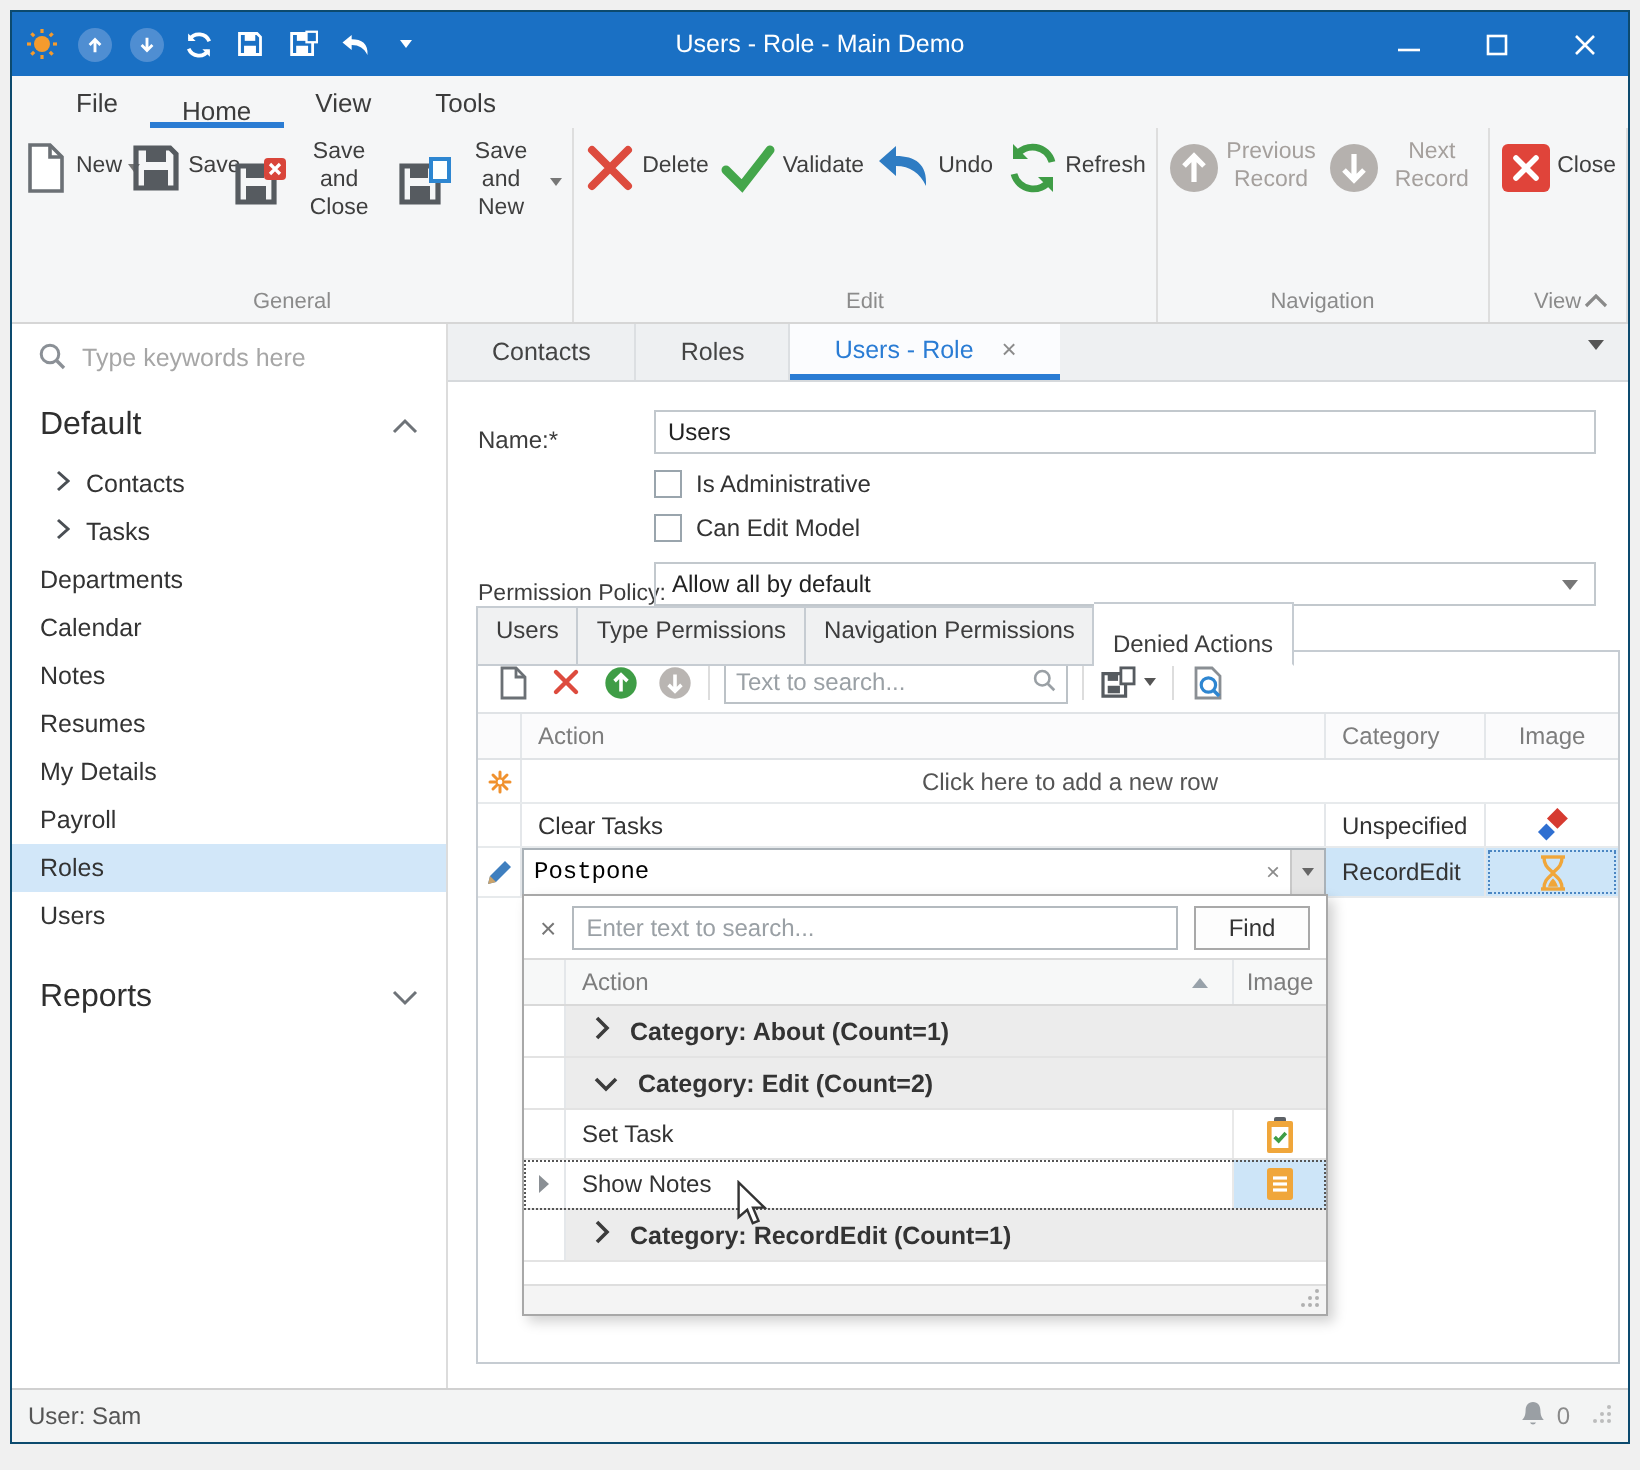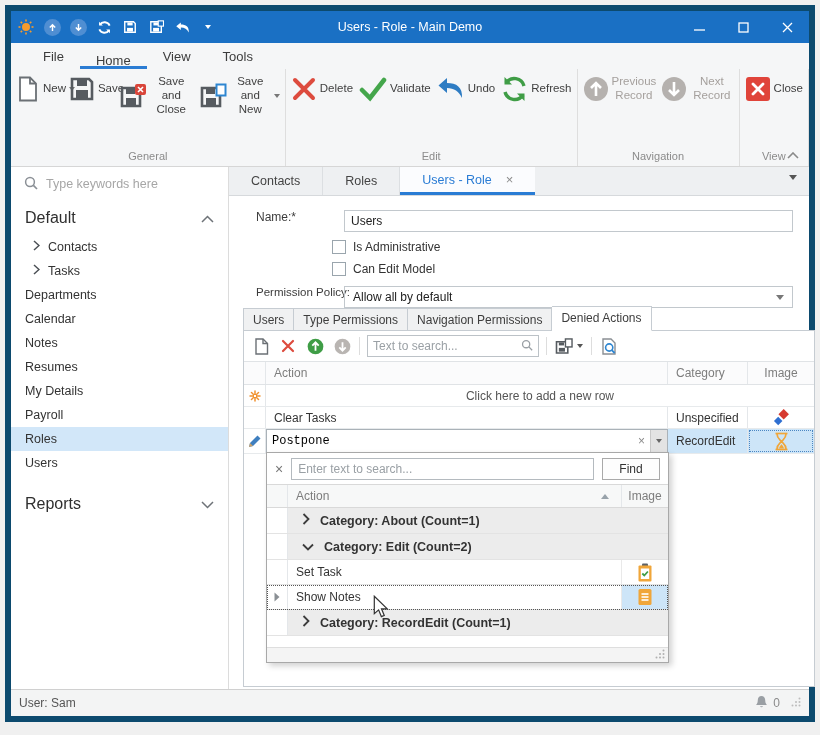--- a/index.html
+++ b/index.html
@@ -1,18 +1,18 @@
 <!DOCTYPE html>
 <html><head>
 <meta charset="utf-8">
 <style>
 *{margin:0;padding:0;box-sizing:border-box}
 html,body{width:820px;height:735px}
 body{font-family:"Liberation Sans",sans-serif;background:#f0f0f0;position:relative;overflow:hidden;font-size:12px;color:#333}
-.window{position:absolute;left:5px;top:5px;width:810px;height:717px;background:#fff;border:6px solid #0c4a6e;display:flex;flex-direction:column}
+.window{position:absolute;left:5px;top:5px;width:810px;height:717px;background:#fff;border:1px solid #0c4a6e;display:flex;flex-direction:column}
 
 .titlebar{height:32px;background:#1a70c4;display:flex;align-items:center;color:#fff;flex:0 0 32px}
 .appicon{width:30px;display:flex;justify-content:center}
 .qat{display:flex;align-items:center;gap:4px}
 .qbtn{width:22px;height:22px;display:flex;align-items:center;justify-content:center}
 .qcirc{width:17px;height:17px;border-radius:50%;background:#4f8ed2;display:flex;align-items:center;justify-content:center}
 .title-text{position:absolute;left:0;right:0;text-align:center;font-size:12.5px;pointer-events:none}
 .wbtns{margin-left:auto;display:flex;height:32px}
 .wbtn{width:44px;display:flex;align-items:center;justify-content:center;font-size:13px}
 
@@ -41,32 +41,32 @@
 .sb-item.selected{background:#d2e7f9}
 .content{flex:1;position:relative;background:#fff;min-width:0}
 
 .doc-tabs{position:absolute;left:0;right:0;top:0;height:29px;background:#eef0f2;border-bottom:1px solid #d6d9dc;display:flex;font-size:12.5px}
 .dtab{padding:0 22px;display:flex;align-items:center;color:#444;border-right:1px solid #dcdfe2}
 .dtab.active{background:#fbfcfe;color:#2a7cd4;border-bottom:3px solid #2a7cd4;border-right:none;gap:14px}
 .dtab .close-x{color:#8b8b8b;font-size:13px}
 .dt-caret{position:absolute;right:12px;top:13px}
 
 .form{position:absolute;left:0;right:0;top:29px}
-.frow{display:flex;align-items:flex-start;margin:14px 16px 0 27px}
+.frow{display:flex;align-items:flex-end;margin:14px 16px 0 15px}
 .frow .flabel{width:88px;flex:0 0 88px;color:#3c3c3c}
 .tinput{flex:1;height:22px;border:1px solid #c2c8cd;padding:0 6px;font-size:12px;font-family:"Liberation Sans",sans-serif;color:#222;outline:none}
 .cbrow{display:flex;align-items:center;margin:8px 0 0 103px;gap:7px}
 .cb{width:14px;height:14px;border:1px solid #9aa5ad;background:#fff}
 .selectbox{flex:1;height:22px;border:1px solid #c2c8cd;display:flex;align-items:center;padding:0 8px;color:#222}
 .selectbox .tri{margin-left:auto}
 
 .detail-tabs{position:absolute;left:14px;top:141px;display:flex;font-size:12px;z-index:2}
 .dtab2{padding:4px 9px 3px;border:1px solid #c6ccd2;border-left:none;background:#f0f1f2;color:#3d3d3d}
 .dtab2:first-child{border-left:1px solid #c6ccd2}
-.dtab2.active{background:#fff;border-bottom:1px solid #fff;padding-top:4px;margin-top:-2px}
+.dtab2.active{background:#fff;border-bottom:1px solid #fff;padding-top:13px;margin-top:-2px}
 
 .gridpanel{position:absolute;left:14px;top:163px;width:572px;height:357px;border:1px solid #c6ccd2;background:#fff}
 .gtoolbar{height:30px;display:flex;align-items:center;gap:7px;padding:0 7px}
 .tsep{width:1px;height:18px;background:#ddd}
 .tbtn{width:20px;height:20px;display:flex;align-items:center;justify-content:center}
 .gsearch{width:172px;height:22px;border:1px solid #bcc2c7;display:flex;align-items:center;padding:0 5px}
 .gsearch input{border:none;outline:none;flex:1;font-size:12px;font-family:"Liberation Sans",sans-serif;min-width:0}
 .gsearch input::placeholder{color:#9aa0a5}
 .ghead{height:24px;display:flex;border-top:1px solid #e0e3e6;border-bottom:1px solid #e0e3e6;background:#fbfbfc;color:#7d7d7d}
 .gcell{display:flex;align-items:center;padding:0 8px;border-right:1px solid #e4e7ea;overflow:hidden;white-space:nowrap}

